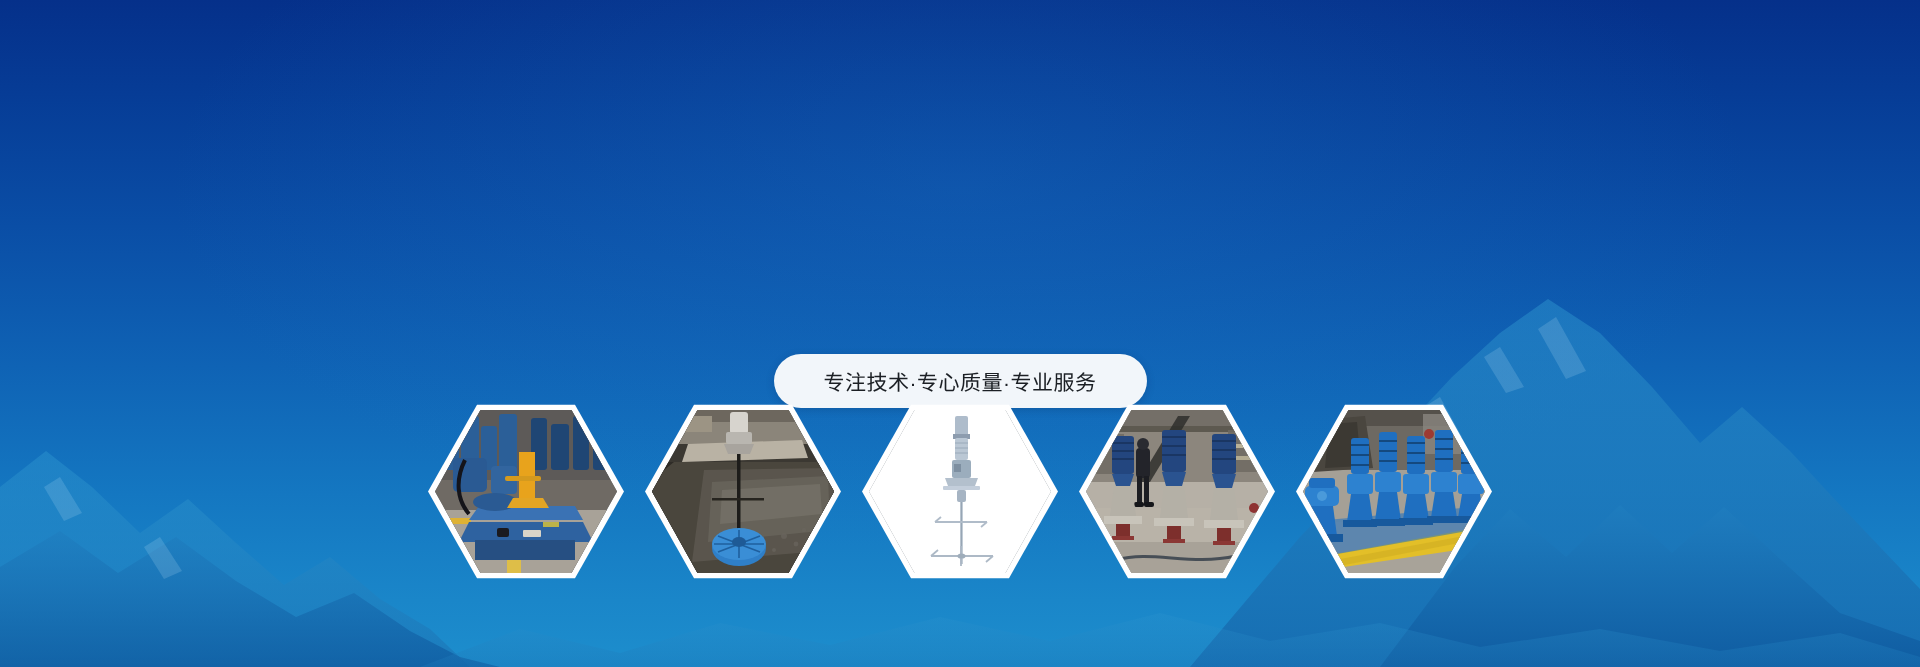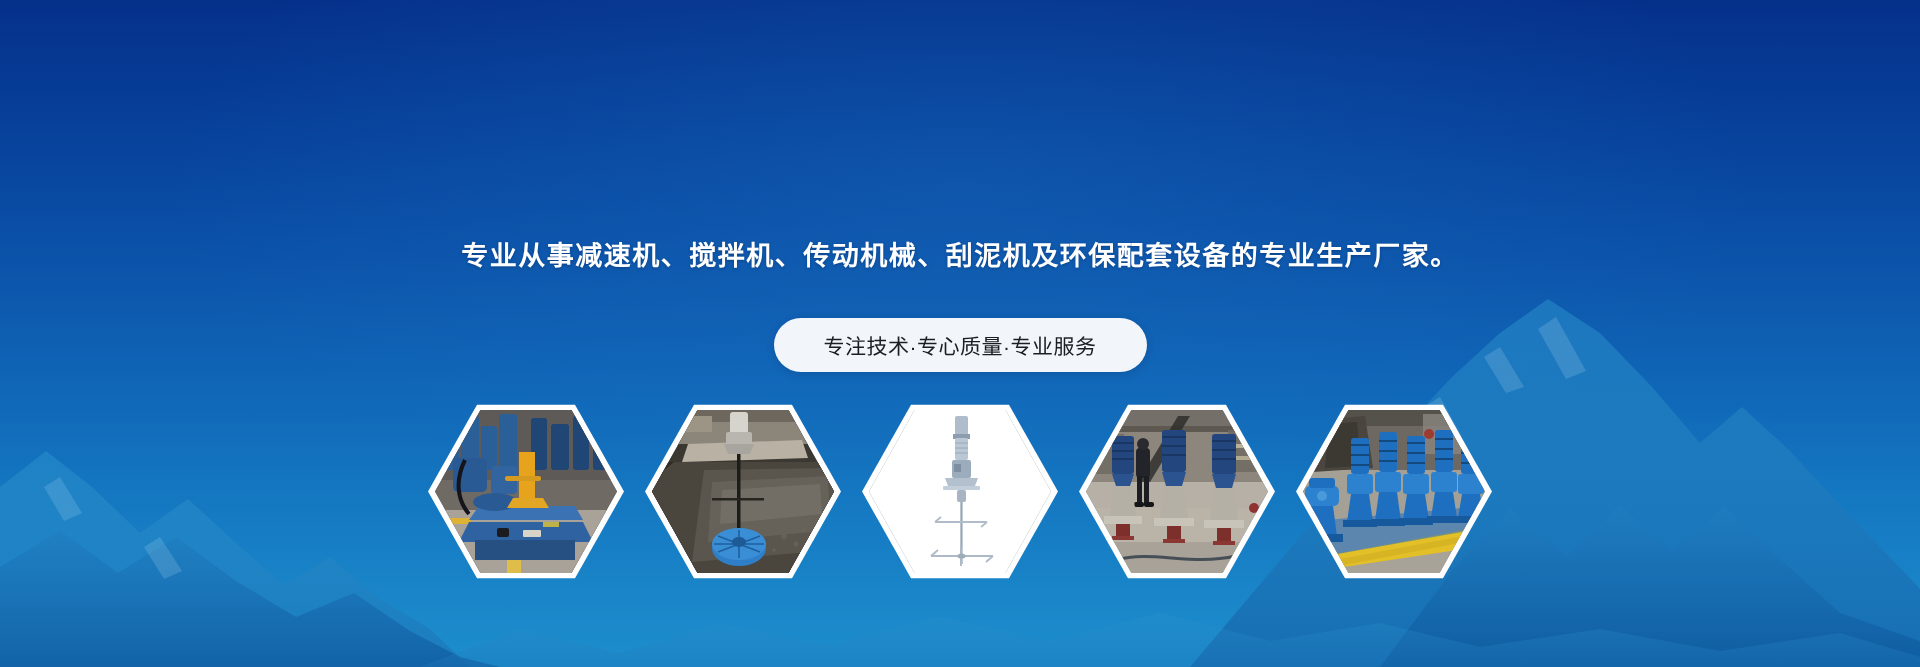--- a/index.html
+++ b/index.html
@@ -57,20 +57,21 @@
     width:373px;height:54px;
     border-radius:27px;
     background:#f2f6fa;
     display:flex;align-items:center;justify-content:center;
     color:#1b1f24;
     font-size:21px;
     font-weight:400;
     letter-spacing:.5px;
     box-shadow:0 2px 8px rgba(0,25,70,.18);
     white-space:nowrap;
+    margin-top:36px;
   }
 
   
   .hex-row{
     position:absolute;left:0;right:0;top:403px;
     display:flex;justify-content:center;align-items:center;
     gap:21px;
   }
   .hex{
     position:relative;
@@ -130,21 +131,20 @@
       <g opacity=".18" fill="#bfe3f7">
         <path d="M1500,110 L1524,150 L1506,156 L1484,120 Z"></path>
         <path d="M1556,80 L1586,134 L1566,142 L1538,92 Z"></path>
         <path d="M1440,160 L1462,200 L1444,208 L1424,170 Z"></path>
         <path d="M60,240 L82,276 L64,284 L44,250 Z"></path>
         <path d="M160,300 L182,334 L164,342 L144,310 Z"></path>
       </g>
     </svg>
   </div>
 
-  <div class="headline">专业从事减速机、搅拌机、传动机械、刮泥机及环保配套设备的专业生产厂家。</div>
 
   <div class="pill-wrap">
     <div class="pill">专注技术·专心质量·专业服务</div>
   </div>
 
   <div class="hex-row">
 
     <div class="hex">
       <div class="frame"></div>
       <div class="photo">

